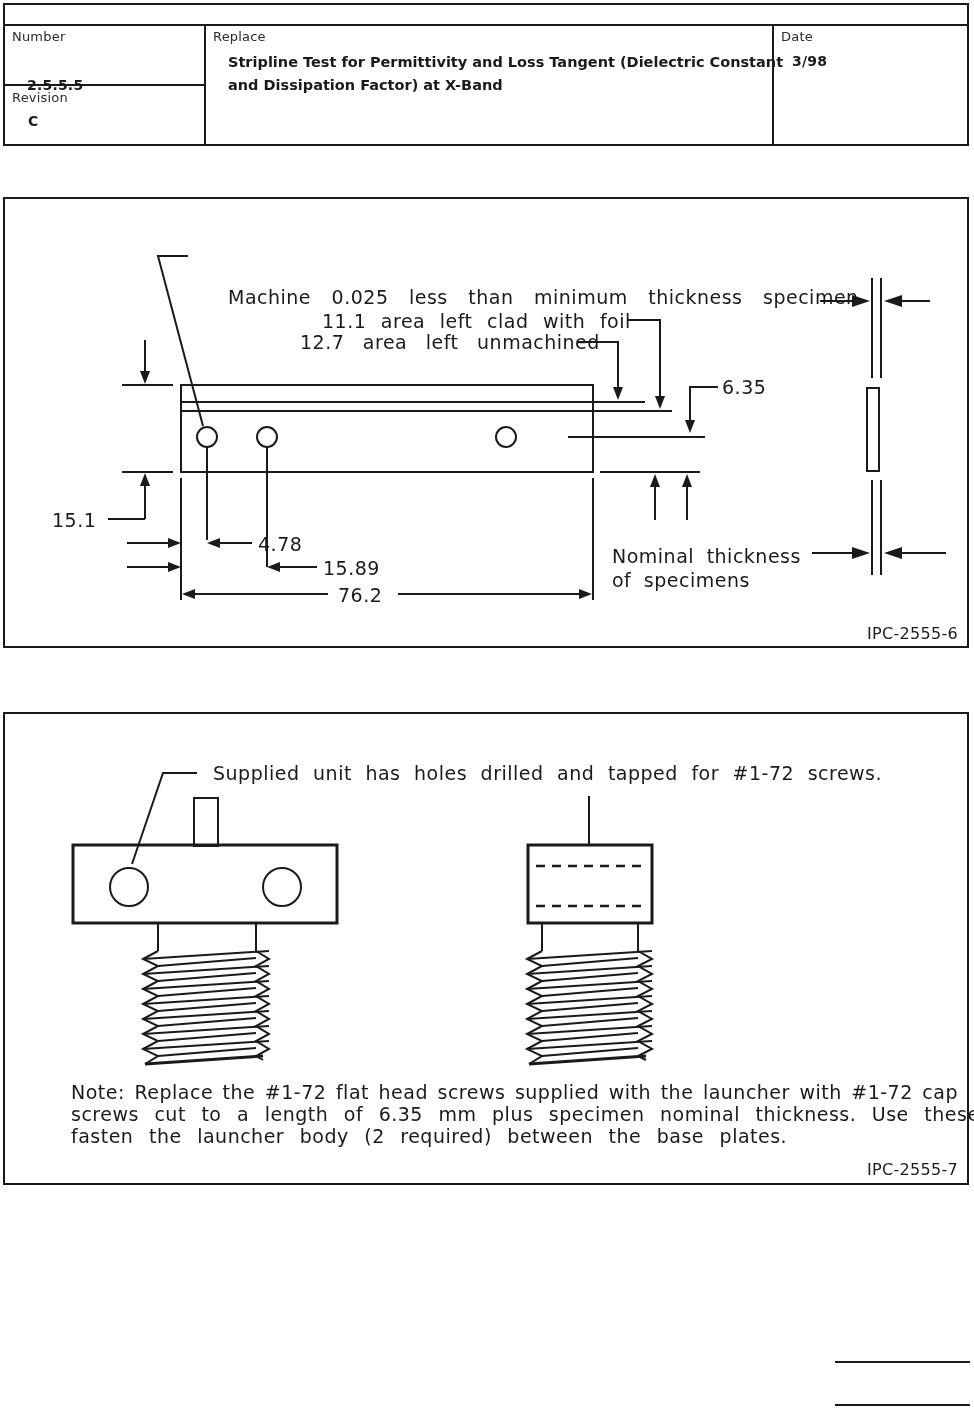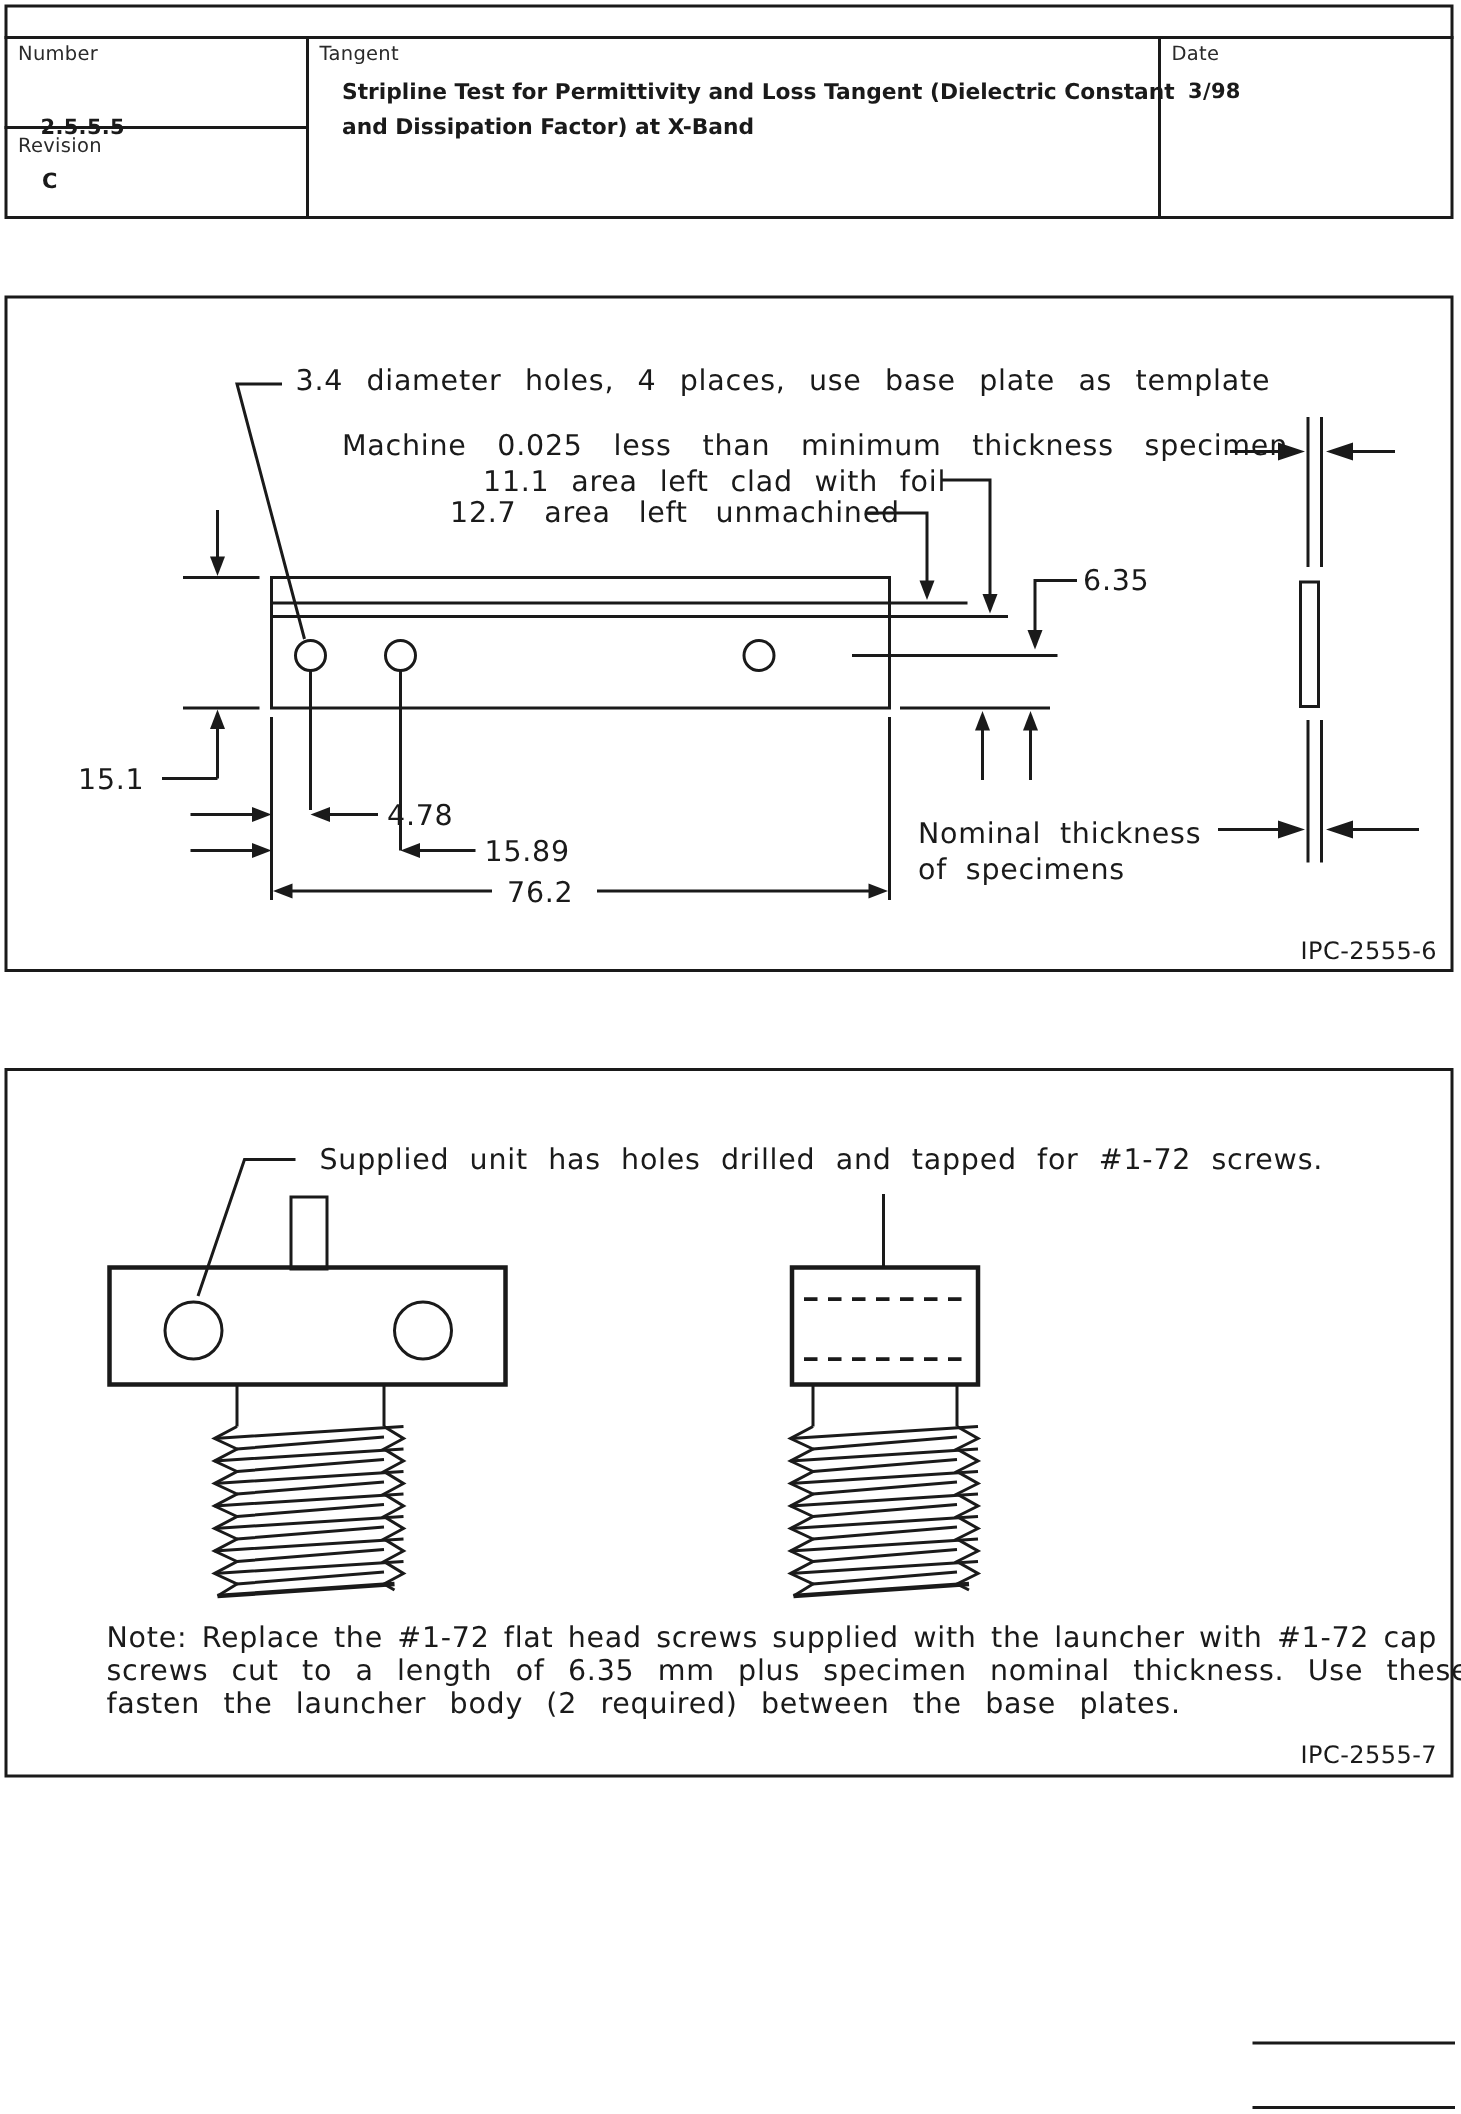--- a/index.html
+++ b/index.html
@@ -25,21 +25,21 @@
   <div class="box" style="left:3px;top:3px;width:962px;height:139px;"></div>
   <div class="hline" style="left:3px;top:24px;width:966px;"></div>
   <div class="vline" style="left:204px;top:24px;height:120px;"></div>
   <div class="vline" style="left:772px;top:24px;height:120px;"></div>
   <div class="hline" style="left:3px;top:84px;width:203px;"></div>
 
   <div class="hlabel" style="left:12px;top:29px;">Number</div>
   <div class="hvalue" style="left:27px;top:52px;margin-top:25px;">2.5.5.5</div>
   <div class="hlabel" style="left:12px;top:90px;">Revision</div>
   <div class="hvalue" style="left:28px;top:113px;">C</div>
-  <div class="hlabel" style="left:213px;top:29px;">Tangent</div>
+  <div class="hlabel" style="left:213px;top:29px;">Replace</div>
   <div class="hsubject" style="left:228px;top:74px;">and Dissipation Factor) at X-Band</div>
   <div class="hsubject" style="left:228px;top:51px;">Stripline Test for Permittivity and Loss Tangent (Dielectric Constant</div>
   <div class="hlabel" style="left:781px;top:29px;">Date</div>
   <div class="hvalue" style="left:792px;top:53px;text-align:center;">3/98</div>
 
   <div class="box" style="left:3px;top:197px;width:962px;height:447px;"></div>
   <div class="box" style="left:3px;top:712px;width:962px;height:469px;"></div>
 
   <svg width="974" height="1409" viewBox="0 0 974 1409">
 
@@ -154,21 +154,20 @@
         <line x1="638" y1="923" x2="638" y2="951"></line>
         <polyline points="542,951 527,959 542,966 527,974 542,981 527,989 542,996 527,1004 542,1011 527,1019 542,1026 527,1034 542,1041 527,1049 542,1056 529,1064"></polyline>
         <polyline points="638,951 652,959 638,966 652,974 638,981 652,989 638,996 652,1004 638,1011 652,1019 638,1026 652,1034 638,1041 652,1049 638,1056 646,1060"></polyline>
         <path d="M527,959 L652,951 M527,974 L652,966 M527,989 L652,981 M527,1004 L652,996 M527,1019 L652,1011 M527,1034 L652,1026 M527,1049 L652,1041"></path>
         <path d="M542,966 L638,958 M542,981 L638,973 M542,996 L638,988 M542,1011 L638,1003 M542,1026 L638,1018 M542,1041 L638,1033 M542,1056 L638,1048"></path>
         <path d="M529,1064 L646,1056" stroke-width="3"></path>
       </g>
     </g>
   </svg>
 
-  <div class="t" style="left:197px;top:243px;word-spacing:9px;">3.4 diameter holes, 4 places, use base plate as template</div>
   <div class="t" style="left:228px;top:286px;word-spacing:14px;">Machine 0.025 less than minimum thickness specimen</div>
   <div class="t" style="left:322px;top:310px;word-spacing:8px;">11.1 area left clad with foil</div>
   <div class="t" style="left:300px;top:331px;word-spacing:12px;">12.7 area left unmachined</div>
   <div class="t" style="left:722px;top:376px;">6.35</div>
   <div class="t" style="left:52px;top:509px;">15.1</div>
   <div class="t" style="left:258px;top:533px;">4.78</div>
   <div class="t" style="left:323px;top:557px;">15.89</div>
   <div class="t" style="left:338px;top:584px;">76.2</div>
   <div class="t" style="left:612px;top:545px;word-spacing:6px;">Nominal thickness</div>
   <div class="t" style="left:612px;top:569px;word-spacing:6px;">of specimens</div>

